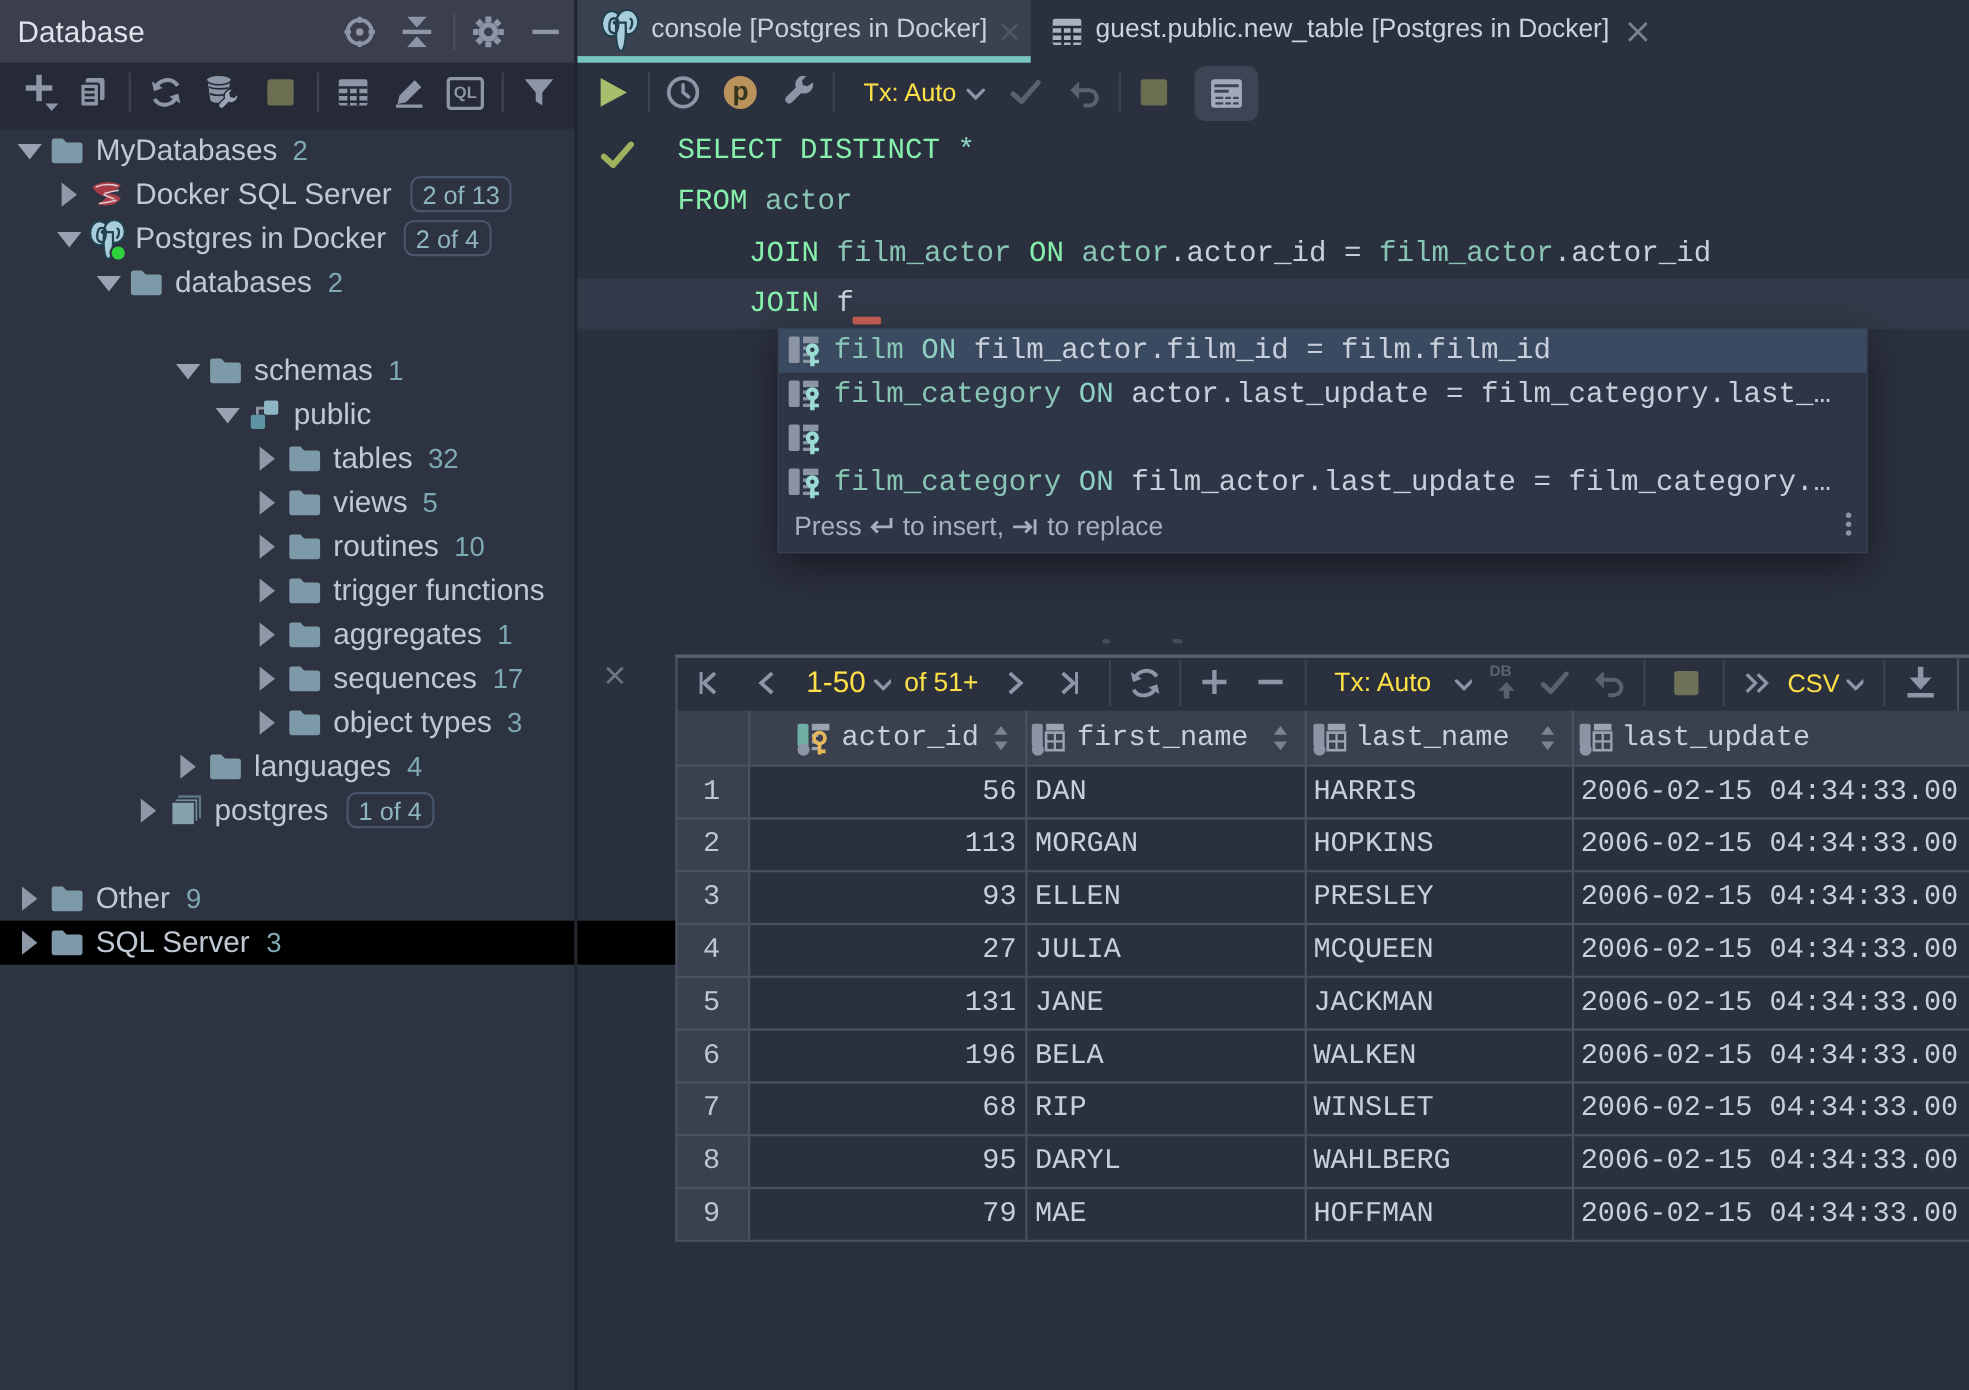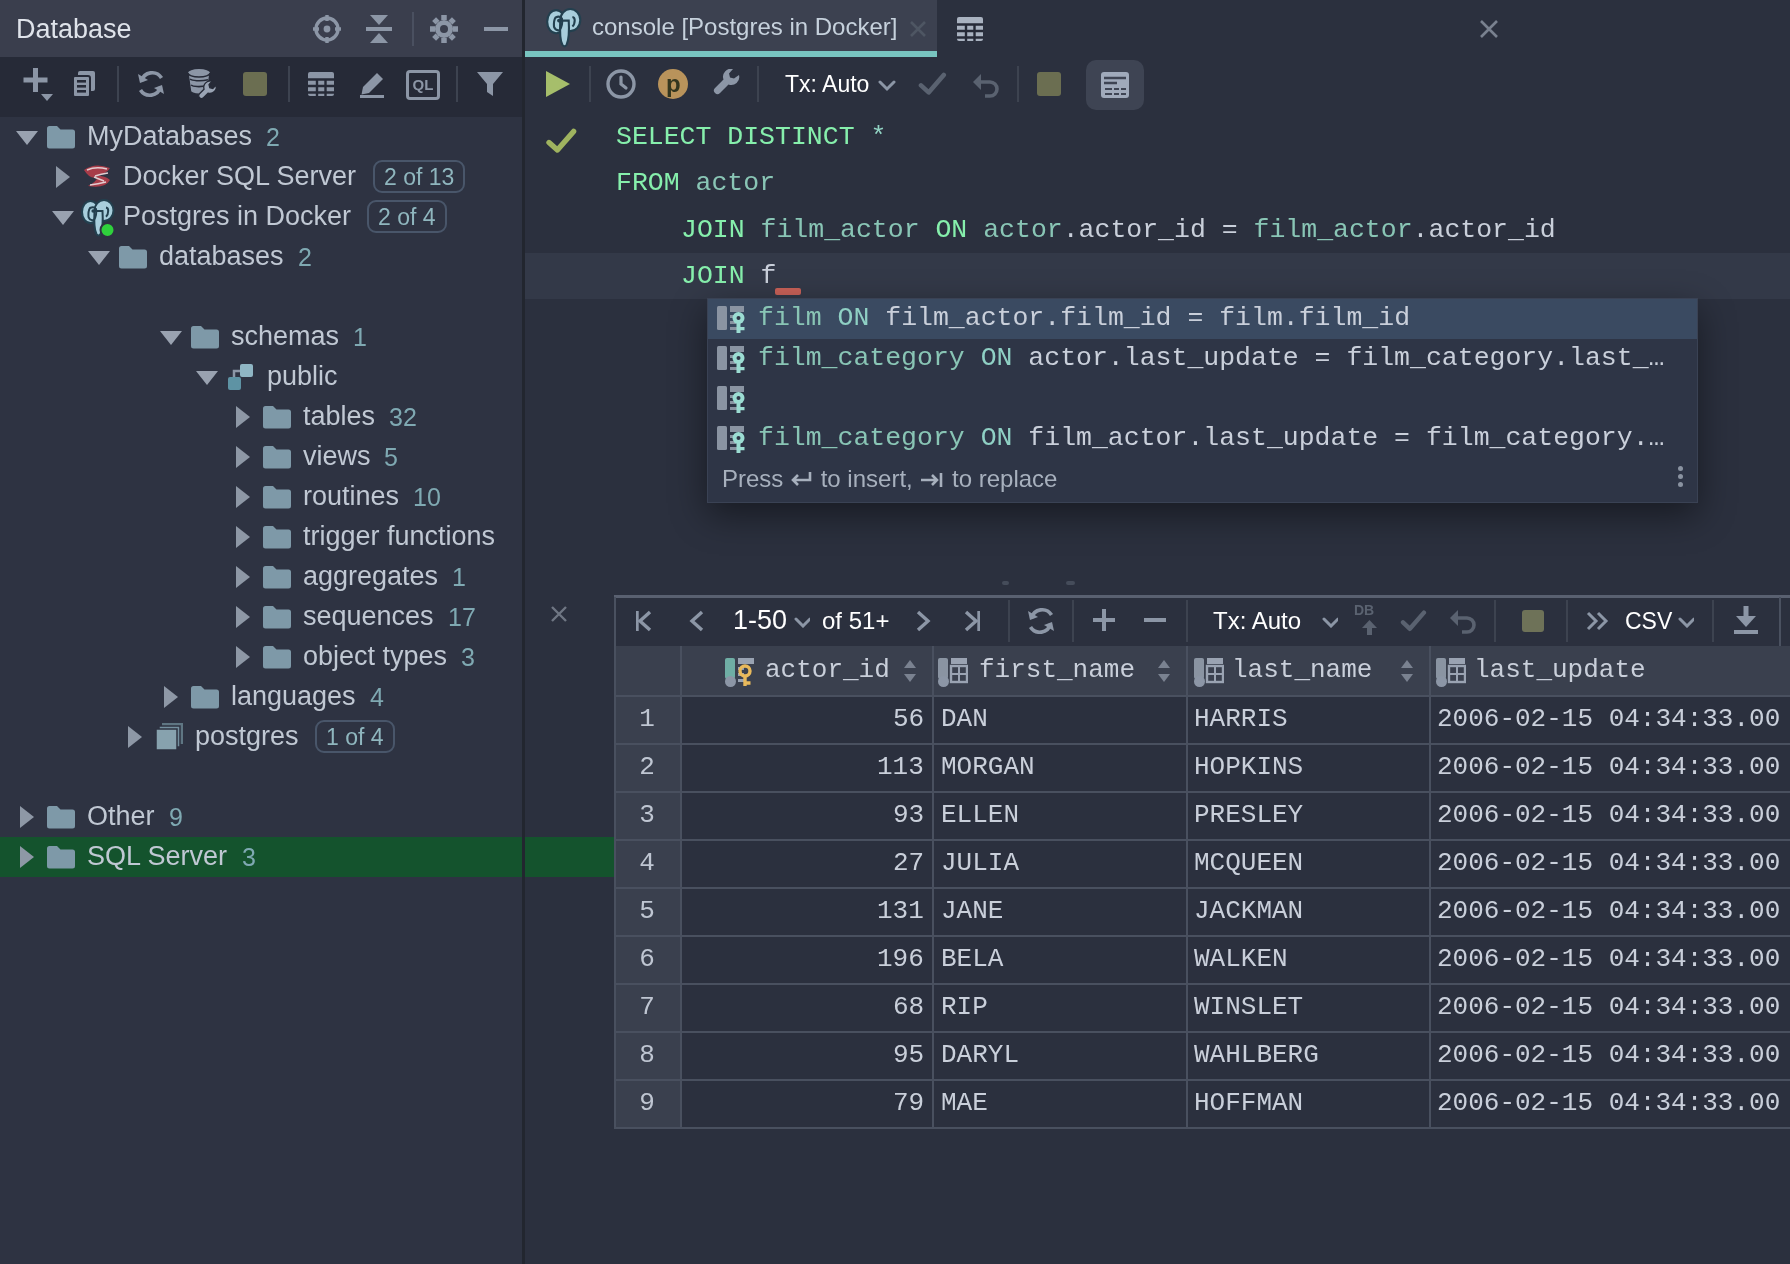--- a/index.html
+++ b/index.html
@@ -11,21 +11,21 @@
 .trow{position:absolute;left:0;width:628px;height:40px}
 .tlabel{position:absolute;top:4px;font-size:27px;color:#C0C8D3;white-space:nowrap}
 .tcount{position:absolute;top:6px;font-size:25px;color:#7FA9B2;white-space:nowrap}
 .tbadge{position:absolute;top:3px;height:33px;line-height:30px;padding:0 9px;border:2px solid #49566A;border-radius:9px;font-size:23px;color:#8FB6BE;white-space:nowrap}
 #panb{position:absolute;left:522px;top:0;width:3px;height:1264px;background:#22262F}
 #tab1{position:absolute;left:525px;top:0;width:412px;height:57px;background:#3C4150}
 .tabtext{position:absolute;top:13px;font-size:24px;color:#C6D1DC;white-space:nowrap}
 #curline{position:absolute;left:525px;top:253px;width:1265px;height:46px;background:#333948}
 .cl{position:absolute;font-size:26.5px;white-space:pre}
 .kw{color:#86efac} .tb{color:#89C5B5} .pl{color:#C9CFDA} .st{color:#92D4C4}
-.rtx{position:absolute;font-size:25px;color:#ffffff;white-space:nowrap}
+.rtx{position:absolute;font-size:25px;color:#fde047;white-space:nowrap}
 .gcell{position:absolute;font-size:26px;color:#C9CFDA;white-space:pre}
 .vsep{position:absolute;width:2px;background:#3D4350}
 </style></head><body>
 <div id="app">
 <div id="left"></div>
     <div id="lpt"></div>
     <div id="lptb"></div>
 <div class="abs" style="left:16px;top:14px;font-size:27px;color:#DFE3EA">Database</div>
 <svg class="abs" style="left:313px;top:15px" width="28" height="28" viewBox="0 0 28 28">
       <circle cx="14" cy="14" r="11" stroke="#8C96A6" stroke-width="3.4" fill="none"></circle>
@@ -221,21 +221,21 @@
 <div class="tbadge" style="left:315px">1 of 4</div>
 </div>
 <div class="trow" style="top:797px">
 <div class="abs" style="left:20px;top:9px;width:0;height:0;border-top:11px solid transparent;border-bottom:11px solid transparent;border-left:14px solid #8E98A6"></div>
 <svg class="abs" style="left:46px;top:6px" width="30" height="27" viewBox="0 0 30 27">
         <path fill="#7E99A8" d="M1 5.5 Q1 3 3.5 3 H11 L14.5 6.5 H26.5 Q29 6.5 29 9 V23 Q29 25.5 26.5 25.5 H3.5 Q1 25.5 1 23 Z"></path>
       </svg>
 <div class="tlabel" style="left:87px">Other</div>
 <div class="tcount" style="left:169px">9</div>
 </div>
-<div class="trow" style="top:837px;background:#14532d">
+<div class="trow" style="top:837px;background:#000000">
 <div class="abs" style="left:20px;top:9px;width:0;height:0;border-top:11px solid transparent;border-bottom:11px solid transparent;border-left:14px solid #8E98A6"></div>
 <svg class="abs" style="left:46px;top:6px" width="30" height="27" viewBox="0 0 30 27">
         <path fill="#7E99A8" d="M1 5.5 Q1 3 3.5 3 H11 L14.5 6.5 H26.5 Q29 6.5 29 9 V23 Q29 25.5 26.5 25.5 H3.5 Q1 25.5 1 23 Z"></path>
       </svg>
 <div class="tlabel" style="left:87px">SQL Server</div>
 <div class="tcount" style="left:242px">3</div>
 </div>
 <div id="panb"></div>
 <div id="tab1">
       <div class="abs" style="left:0;bottom:0;width:412px;height:6px;background:#78C4C0"></div>
@@ -249,20 +249,21 @@
       <path d="M26 8.5 q2.2 .3 2.2 3.2 q0 4 -2.2 6" fill="none" stroke="#23404F" stroke-width="2"></path>
     </svg>
 <div class="tabtext" style="left:592px;top:13px">console [Postgres in Docker]</div>
 <svg class="abs" style="left:908px;top:19px" width="20" height="20" viewBox="0 0 20 20">
       <path stroke="#4E5663" stroke-width="2.6" d="M3 3 L17 17 M17 3 L3 17"></path>
     </svg>
 <svg class="abs" style="left:955px;top:14px" width="30" height="30" viewBox="0 0 30 30">
       <rect x="2" y="3" width="26" height="24" rx="2" fill="#A9B2C0"></rect>
       <path stroke="#262A37" stroke-width="2.4" d="M2 10.5 h26 M2 17 h26 M2 23.5 h26 M11 10 v17 M19.5 10 v17"></path>
     </svg>
+<div class="tabtext" style="left:996px;top:13px;color:#CBD2DC">guest.public.new_table [Postgres in Docker]</div>
 <svg class="abs" style="left:1478px;top:18px" width="22" height="22" viewBox="0 0 22 22">
       <path stroke="#79818F" stroke-width="2.6" d="M3 3 L19 19 M19 3 L3 19"></path>
     </svg>
 <svg class="abs" style="left:544px;top:70px" width="28" height="28" viewBox="0 0 28 28">
       <path fill="#A6BE6B" d="M2 1 L26 14 L2 27 Z"></path>
     </svg>
 <div class="vsep" style="left:589px;top:66px;height:36px"></div>
 <svg class="abs" style="left:606px;top:69px" width="30" height="30" viewBox="0 0 30 30">
       <circle cx="15" cy="15" r="13" stroke="#8C96A6" stroke-width="3.4" fill="none"></circle>
       <path stroke="#8C96A6" stroke-width="3.2" fill="none" stroke-linecap="round" d="M15 8 v7 l5 4"></path>

